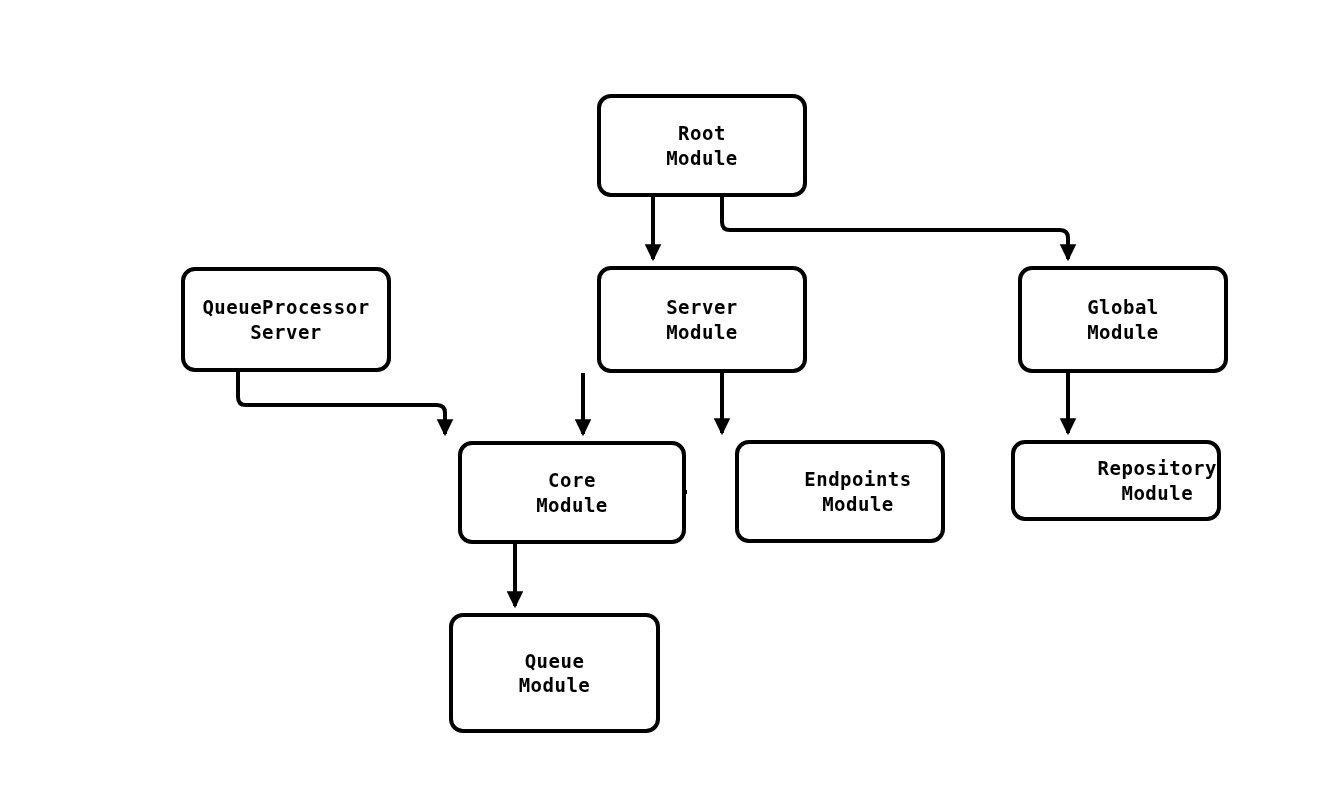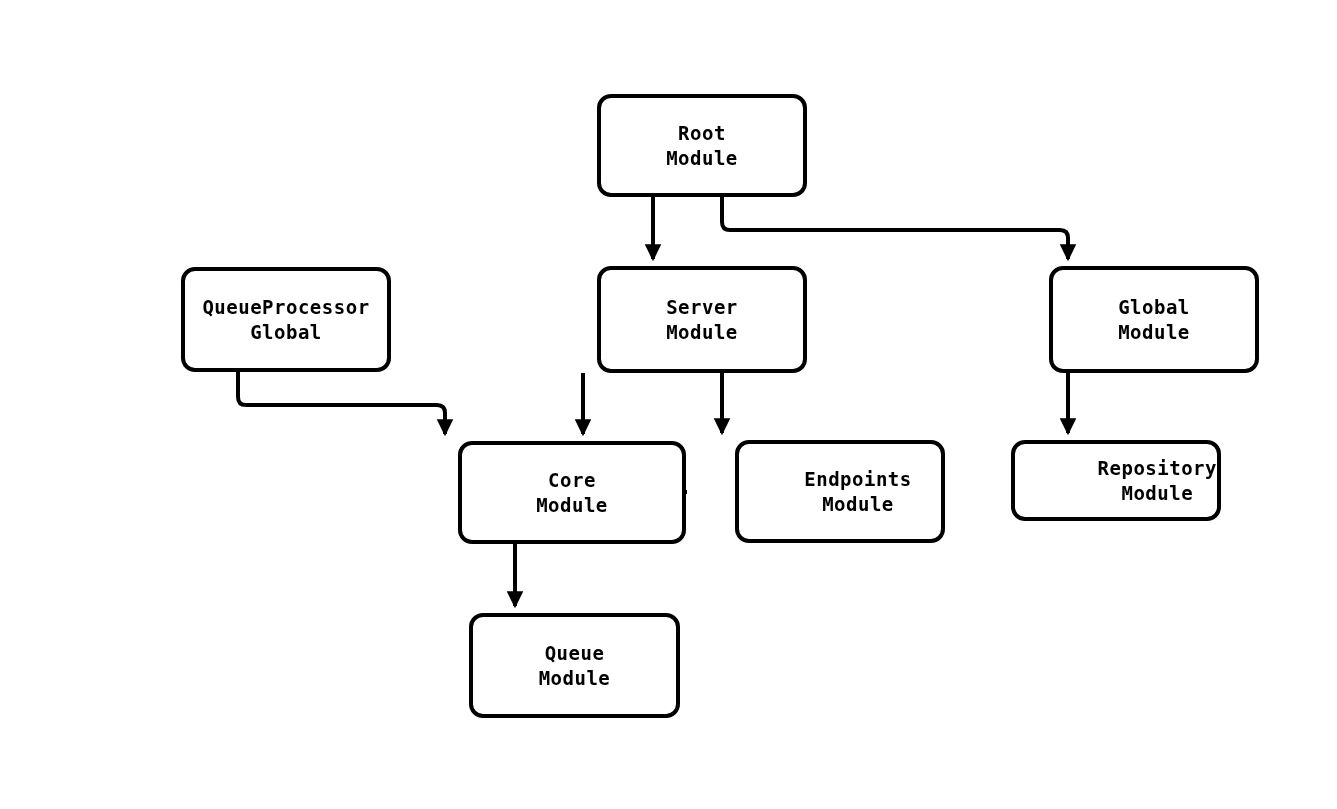--- a/index.html
+++ b/index.html
@@ -80,46 +80,46 @@
     </g>
   </svg>
 
   <div class="node" style="left:549px; top:94px; width:210px; height:103px;">
     <span class="node-label">Root
 Module</span>
   </div>
 
   <div class="node" style="left:133px; top:267px; width:210px; height:105px;">
     <span class="node-label">QueueProcessor
-Global</span>
+Server</span>
   </div>
 
   <div class="node" style="left:549px; top:266px; width:210px; height:107px;">
     <span class="node-label">Server
 Module</span>
   </div>
 
-  <div class="node" style="left:1001px; top:266px; width:210px; height:107px;">
+  <div class="node" style="left:970px; top:266px; width:210px; height:107px;">
     <span class="node-label">Global
 Module</span>
   </div>
 
   <div class="node" style="left:410px; top:441px; width:228px; height:103px;">
     <span class="node-label">Core
 Module</span>
   </div>
 
   <div class="node" style="left:687px; top:440px; width:210px; height:103px;padding-left:36px;">
     <span class="node-label">Endpoints
 Module</span>
   </div>
 
   <div class="node" style="left:963px; top:440px; width:210px; height:81px;justify-content:flex-end;">
     <span class="node-label">Repository
 Module</span>
   </div>
 
-  <div class="node" style="left:421px; top:613px; width:211px; height:105px;">
+  <div class="node" style="left:401px; top:613px; width:211px; height:120px;">
     <span class="node-label">Queue
 Module</span>
   </div>
 
 </div>
 
 </body></html>

